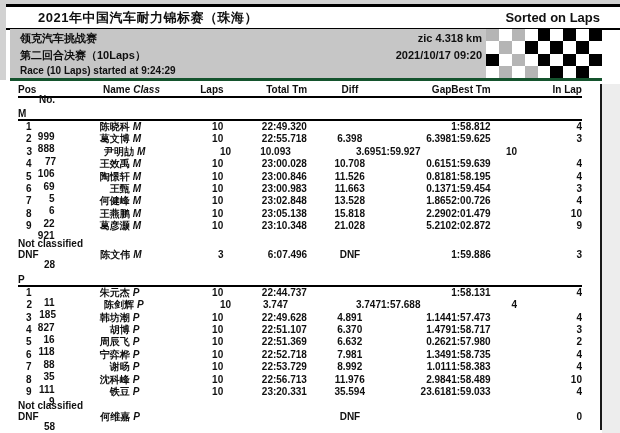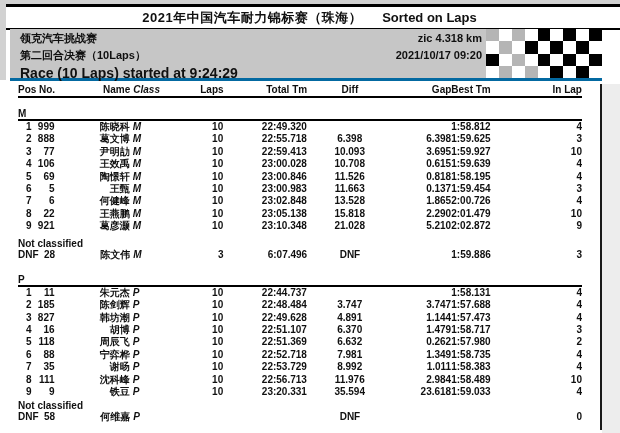--- a/index.html
+++ b/index.html
@@ -5,46 +5,46 @@
   html,body{margin:0;padding:0;background:#ffffff;}
   #page{position:relative;width:620px;height:433px;background:#ffffff;overflow:hidden;
         font-family:"Liberation Sans","DejaVu Sans",sans-serif;font-weight:700;color:#101010;}
   
   .m-top{position:absolute;left:0;top:0;width:620px;height:4px;background:#d2d2d2;}
   .m-left{position:absolute;left:0;top:0;width:6px;height:80px;background:#d2d2d2;}
   .m-right{position:absolute;left:602px;top:84px;width:18px;height:349px;background:#ededed;}
 
   .title-bar{position:absolute;left:6px;top:4px;right:0;height:21px;background:#ffffff;
              border-top:3px solid #000;border-bottom:2px solid #000;
-             display:flex;align-items:center;justify-content:center;box-sizing:content-box;}
+             display:flex;align-items:center;justify-content:space-between;box-sizing:content-box;padding-left:19px;}
   .title-bar .t-l{font-size:13px;padding-left:13px;letter-spacing:0.5px;}
   .title-bar .t-r{font-size:13px;padding-right:20px;margin-left:20px;}
 
   .info-band{position:absolute;left:10px;top:29px;width:592px;height:49px;background:#c6c6c6;
-             border-bottom:3px solid #0369a1;box-sizing:content-box;}
+             border-bottom:3px solid #14532d;box-sizing:content-box;}
   .ib-txt{position:absolute;font-size:11px;white-space:nowrap;}
   .ib-event{left:10px;top:2px;}
   .ib-session{left:10px;top:19px;}
-  .ib-race{left:10px;top:36px;font-size:14px;}
+  .ib-race{left:10px;top:36px;font-size:10px;}
   .ib-track{right:120px;top:3px;font-size:11px;}
   .ib-dt{right:120px;top:20px;font-size:11px;}
 
   .flag{position:absolute;right:0;top:0;width:116px;height:49px;display:grid;
         grid-template-columns:repeat(9,1fr);grid-template-rows:repeat(4,1fr);}
   .fc{width:100%;height:100%;}
 
   .table-area{position:absolute;left:18px;top:84px;width:564px;}
   .row{display:flex;height:12.4px;line-height:12.4px;font-size:10px;white-space:nowrap;}
   .hdr{height:12px;line-height:12px;border-bottom:2px solid #000;margin-bottom:0;}
   .glabel{height:11px;line-height:11px;font-size:10px;border-bottom:2px solid #000;}
   .nclabel{height:11px;line-height:12px;font-size:10px;}
   .sp10{height:10px;} .sp5{height:5px;} .sp13{height:13px;} .sp2{height:2px;}
   .c{display:inline-block;height:100%;overflow:hidden;}
   .c0{width:14px;text-align:right;overflow:visible;}
-  .c1{width:24px;text-align:right;}
+  .c1{width:24px;text-align:right;margin-top:10px;}
   .c2{width:78px;text-align:right;padding-left:7px;box-sizing:border-box;}
   .c3{width:36px;text-align:left;padding-left:3px;box-sizing:border-box;font-style:italic;}
   .c4{width:61px;text-align:right;}
   .c5{width:87px;text-align:right;}
   .c6{width:89px;text-align:center;}
   .c7{width:61px;text-align:right;}
   .c8{width:69px;text-align:left;}
   .c9{width:67px;text-align:right;}
 
   .v-border{position:absolute;left:600px;top:84px;width:2px;height:346px;background:#1a1a1a;}
@@ -147,21 +147,20 @@
         <span class="c c7">6.398</span>
         <span class="c c8">1:59.625</span>
         <span class="c c9">3</span>
       </div>
       <div class="row">
         <span class="c c0">3</span>
         <span class="c c1">77</span>
         <span class="c c2">尹明劼</span>
         <span class="c c3">M</span>
         <span class="c c4">10</span>
-        <span class="c c5">22:59.413</span>
         <span class="c c6">10.093</span>
         <span class="c c7">3.695</span>
         <span class="c c8">1:59.927</span>
         <span class="c c9">10</span>
       </div>
       <div class="row">
         <span class="c c0">4</span>
         <span class="c c1">106</span>
         <span class="c c2">王效禹</span>
         <span class="c c3">M</span>
@@ -259,21 +258,20 @@
         <span class="c c7"></span>
         <span class="c c8">1:58.131</span>
         <span class="c c9">4</span>
       </div>
       <div class="row">
         <span class="c c0">2</span>
         <span class="c c1">185</span>
         <span class="c c2">陈剑辉</span>
         <span class="c c3">P</span>
         <span class="c c4">10</span>
-        <span class="c c5">22:48.484</span>
         <span class="c c6">3.747</span>
         <span class="c c7">3.747</span>
         <span class="c c8">1:57.688</span>
         <span class="c c9">4</span>
       </div>
       <div class="row">
         <span class="c c0">3</span>
         <span class="c c1">827</span>
         <span class="c c2">韩坊潮</span>
         <span class="c c3">P</span>

